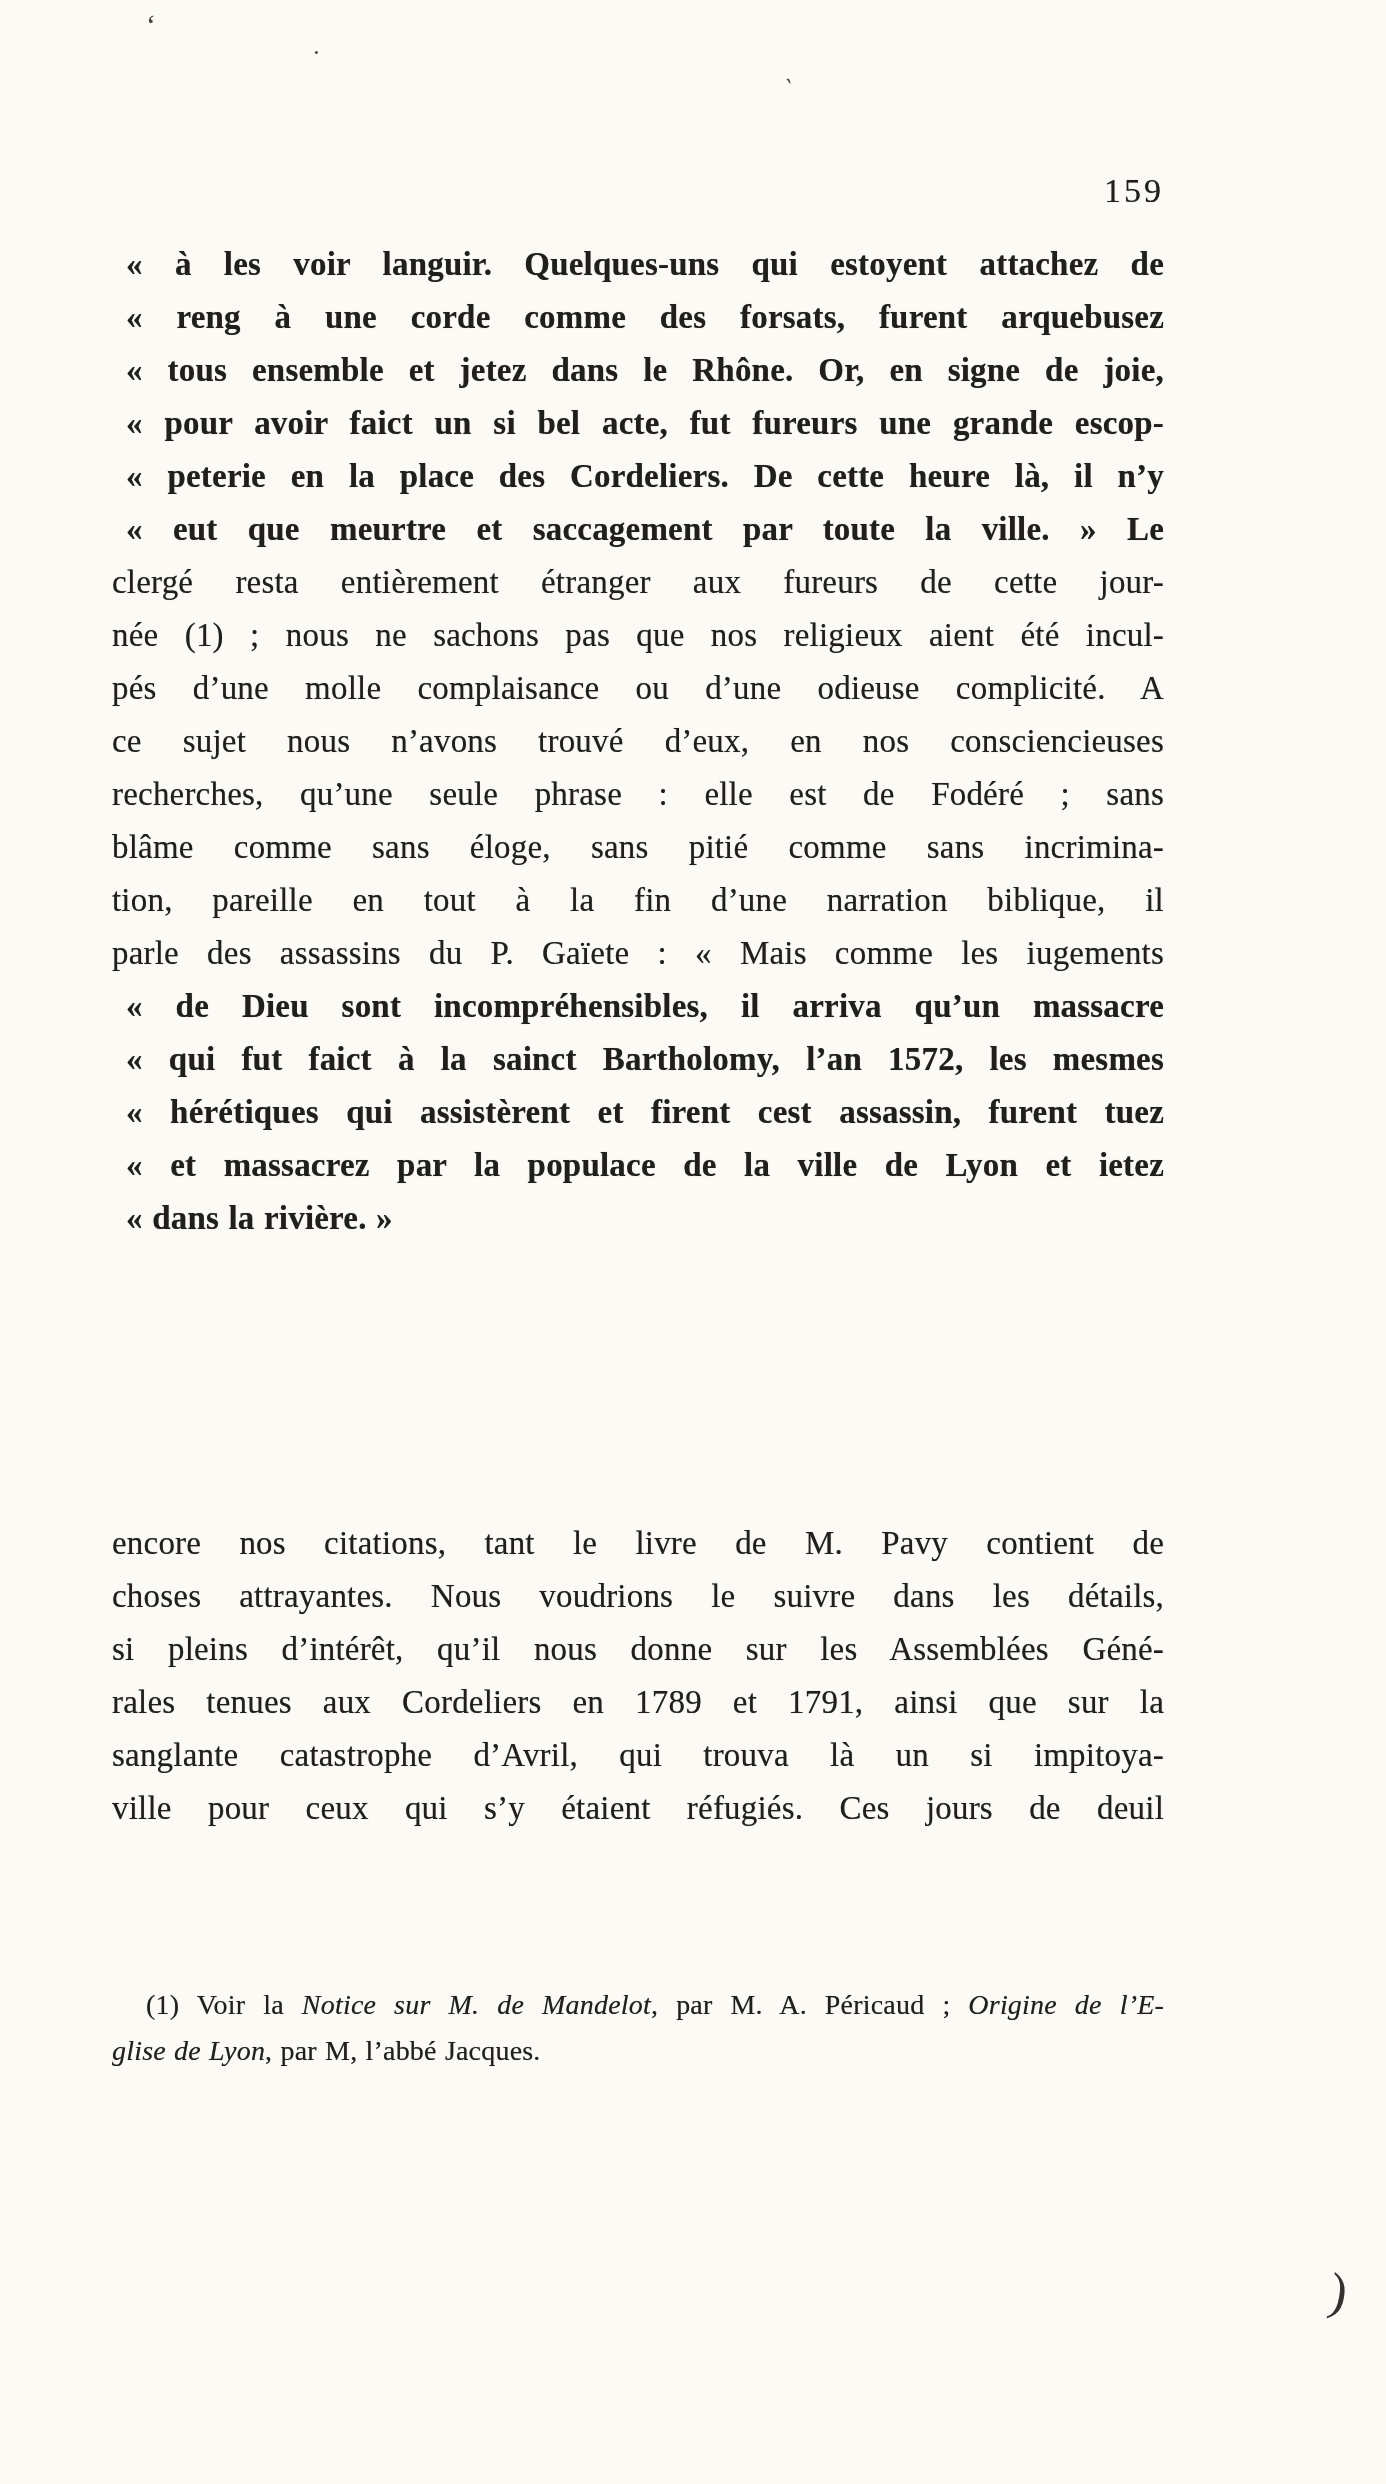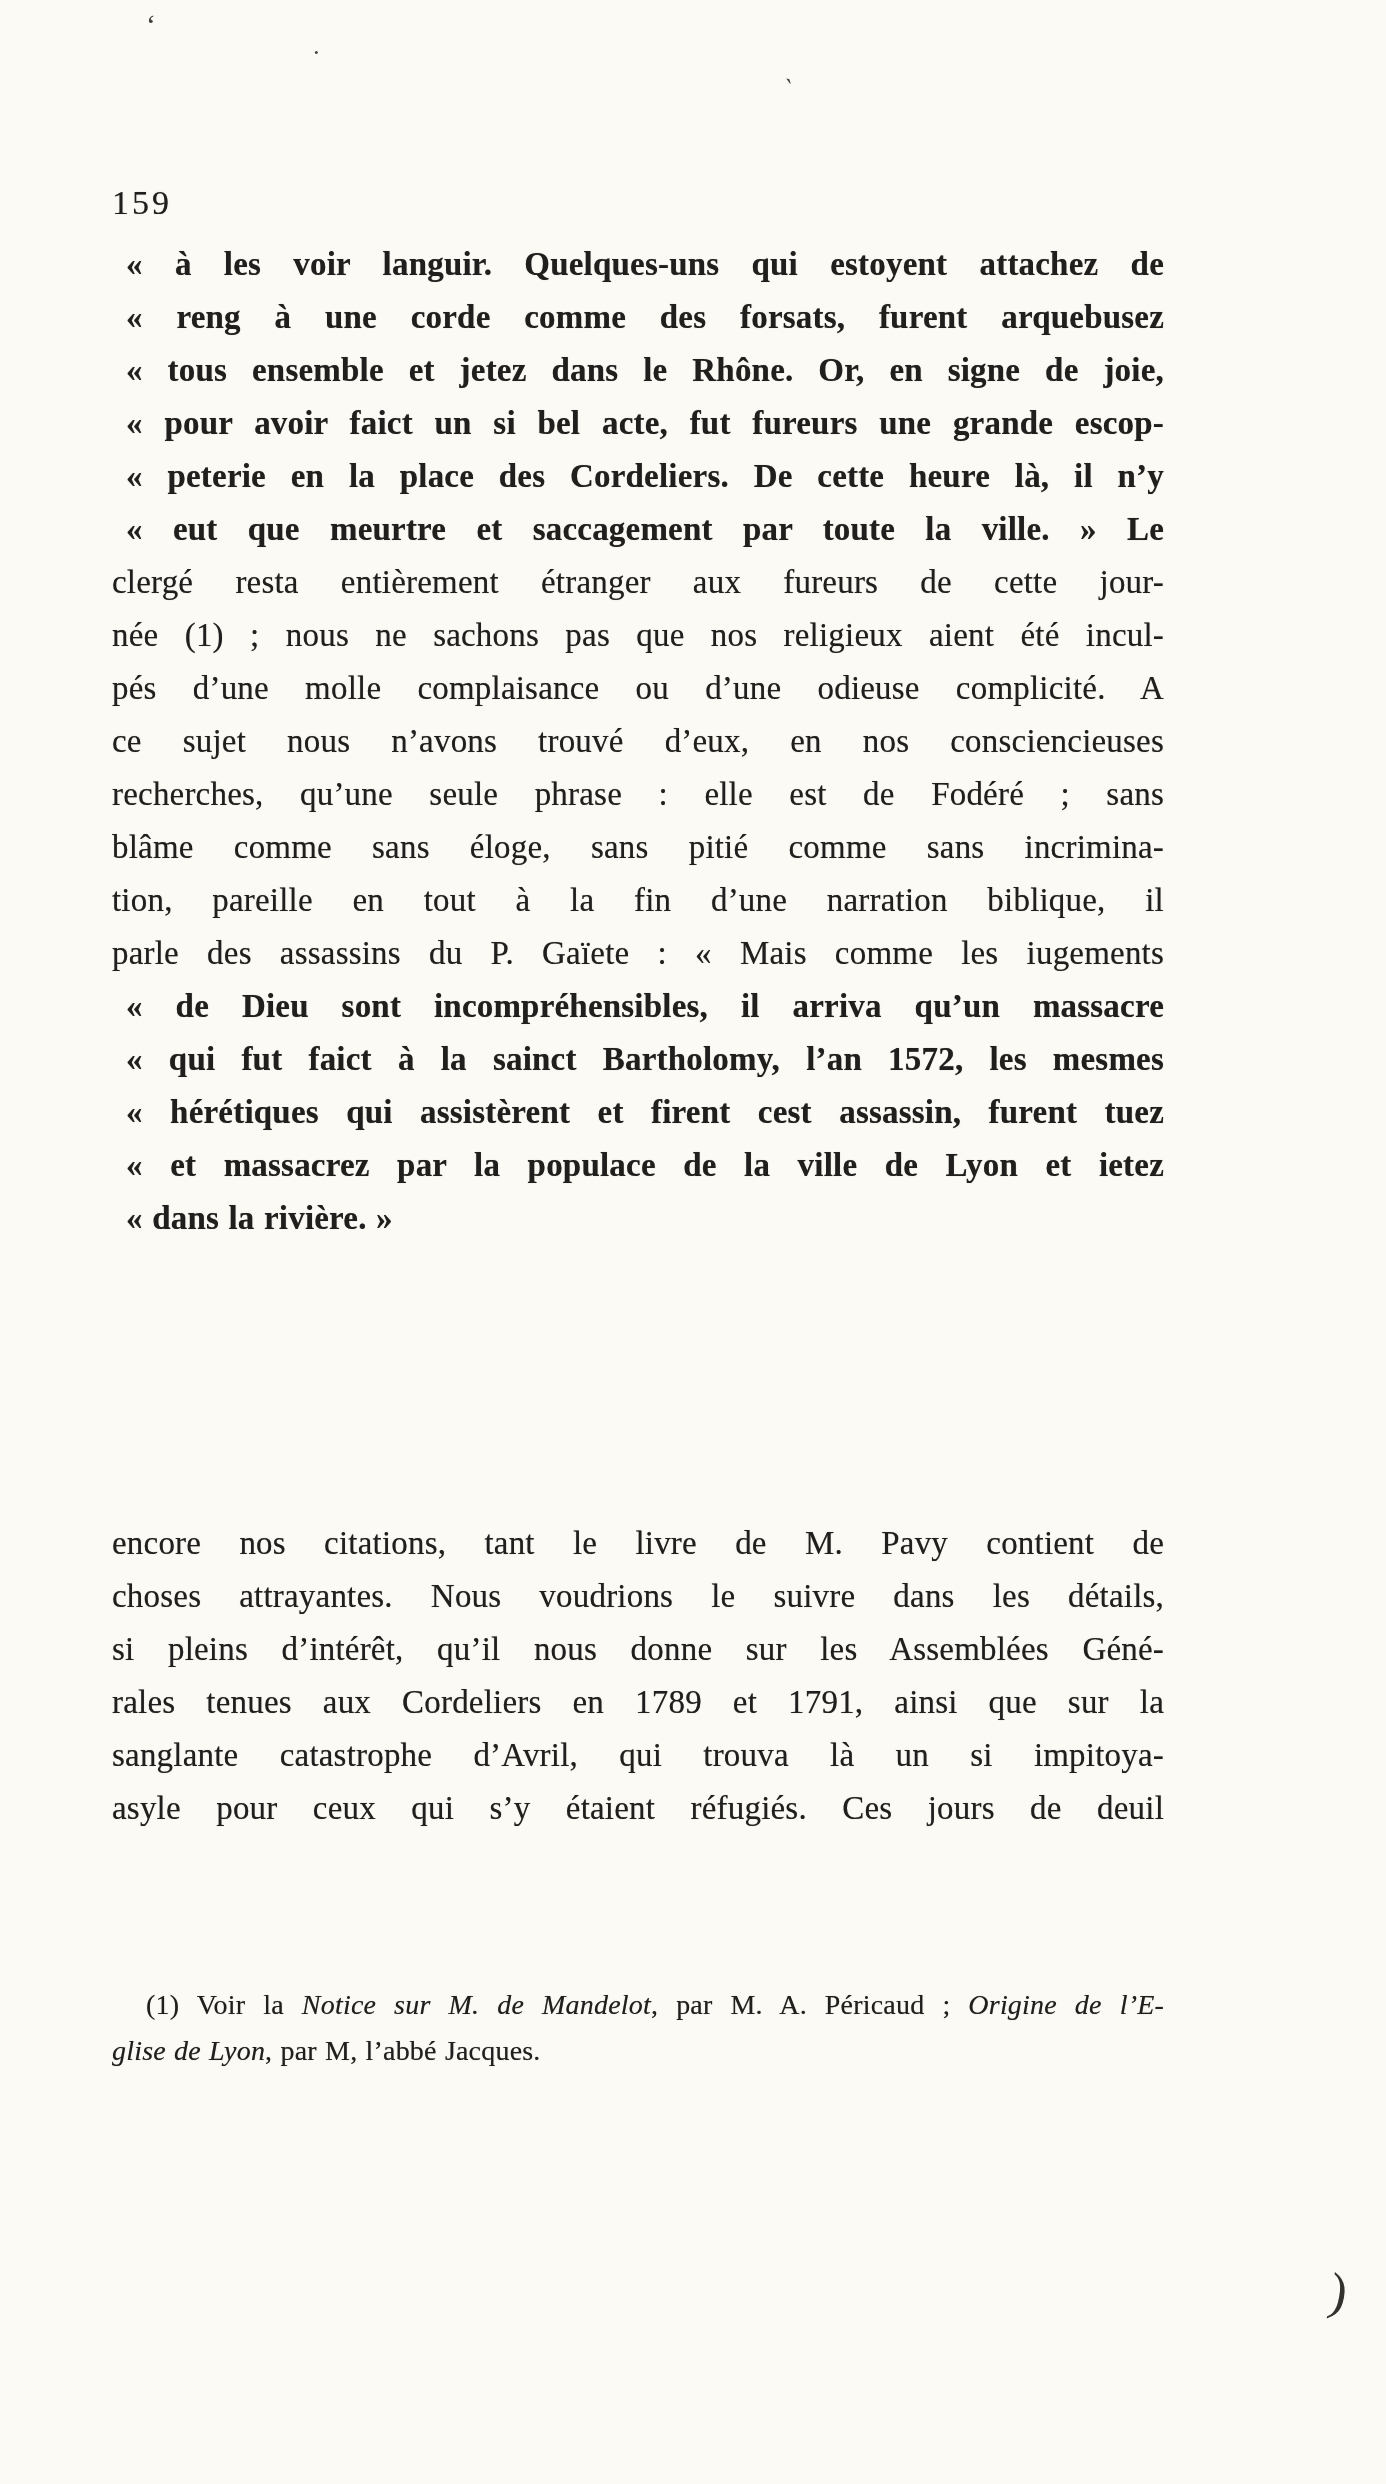--- a/index.html
+++ b/index.html
@@ -12,24 +12,24 @@
     width: 1386px;
     height: 2484px;
     background: #fbfaf5;
     font-family: "Liberation Serif", "DejaVu Serif", serif;
     color: #201f1d;
     overflow: hidden;
     text-shadow: 0 0 0.7px rgba(32, 31, 29, 0.55);
   }
   .page-number {
     position: absolute;
-    top: 184px;
+    top: 172px;
     left: 112px;
     width: 1052px;
-    text-align: left;
+    text-align: right;
     font-size: 34px;
     letter-spacing: 3px;
   }
   .text-block {
     position: absolute;
     top: 238px;
     left: 112px;
     width: 1052px;
     font-size: 33px;
   }
@@ -97,21 +97,21 @@
         <div class="line quote-line" data-name="text-line">« hérétiques qui assistèrent et firent cest assassin, furent tuez</div>
         <div class="line quote-line" data-name="text-line">« et massacrez par la populace de la ville de Lyon et ietez</div>
         <div class="line line-last quote-line" data-name="text-line">« dans la rivière. »</div>
       </div>
       <div class="paragraph" data-name="body-paragraph">
         <div class="line" data-name="text-line">encore nos citations, tant le livre de M. Pavy contient de</div>
         <div class="line" data-name="text-line">choses attrayantes. Nous voudrions le suivre dans les détails,</div>
         <div class="line" data-name="text-line">si pleins d’intérêt, qu’il nous donne sur les Assemblées Géné-</div>
         <div class="line" data-name="text-line">rales tenues aux Cordeliers en 1789 et 1791, ainsi que sur la</div>
         <div class="line" data-name="text-line">sanglante catastrophe d’Avril, qui trouva là un si impitoya-</div>
-        <div class="line" data-name="text-line">asyle pour ceux qui s’y étaient réfugiés. Ces jours de deuil</div>
+        <div class="line" data-name="text-line">ville pour ceux qui s’y étaient réfugiés. Ces jours de deuil</div>
       </div>
     </div>
 
   <div class="footnote" data-name="footnote">
       <div class="line fn-line indent-first-fn" data-name="footnote-line"><span data-name="plain-text">(1) Voir la </span><i data-name="italic-text">Notice sur M. de Mandelot</i><span data-name="plain-text">, par M. A. Péricaud ; </span><i data-name="italic-text">Origine de l’E-</i></div>
       <div class="line fn-line line-last" data-name="footnote-line"><i data-name="italic-text">glise de Lyon</i><span data-name="plain-text">, par M, l’abbé Jacques.</span></div>
     </div>
 <span class="artifact artifact-0" data-name="scan-artifact">‘</span>
     <span class="artifact artifact-1" data-name="scan-artifact">·</span>
     <span class="artifact artifact-2" data-name="scan-artifact">`</span>

